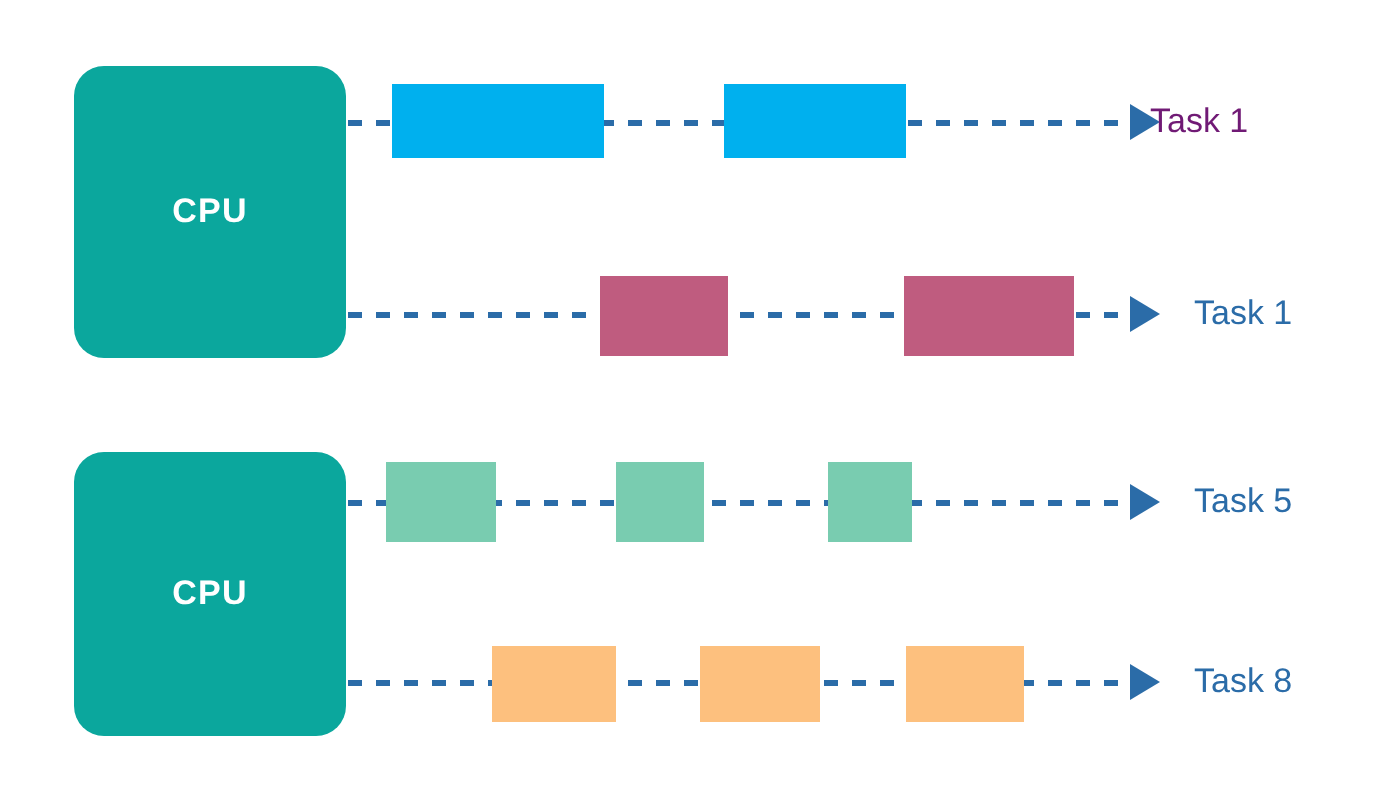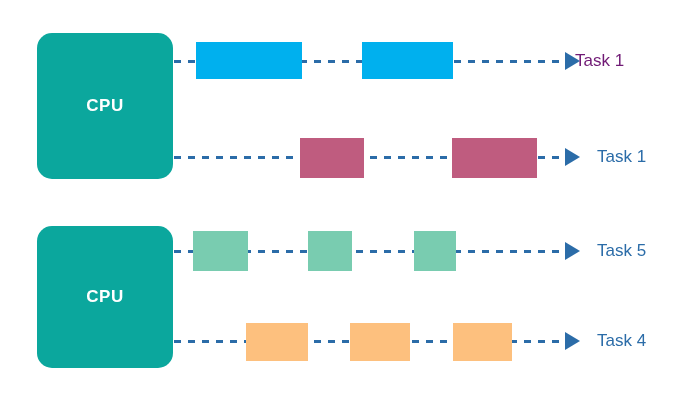--- a/index.html
+++ b/index.html
@@ -92,16 +92,16 @@
       <div class="burst" style="left: 193px; top: 231px; width: 55px; height: 40px; background: rgb(121, 204, 176);"></div>
       <div class="burst" style="left: 308px; top: 231px; width: 44px; height: 40px; background: rgb(121, 204, 176);"></div>
       <div class="burst" style="left: 414px; top: 231px; width: 42px; height: 40px; background: rgb(121, 204, 176);"></div>
       <div class="arrow-head" style="left: 565px; top: 242px; border-left-color: rgb(43, 108, 168);"></div>
       <div class="task-label" style="left: 597px; top: 241px; color: rgb(43, 108, 168);">Task 5</div>
       <div class="dashline" style="left: 174px; top: 340px; width: 389px;"></div>
       <div class="burst" style="left: 246px; top: 323px; width: 62px; height: 38px; background: rgb(253, 192, 126);"></div>
       <div class="burst" style="left: 350px; top: 323px; width: 60px; height: 38px; background: rgb(253, 192, 126);"></div>
       <div class="burst" style="left: 453px; top: 323px; width: 59px; height: 38px; background: rgb(253, 192, 126);"></div>
       <div class="arrow-head" style="left: 565px; top: 332px; border-left-color: rgb(43, 108, 168);"></div>
-      <div class="task-label" style="left: 597px; top: 331px; color: rgb(43, 108, 168);">Task 4</div>
+      <div class="task-label" style="left: 597px; top: 331px; color: rgb(43, 108, 168);">Task 8</div>
     </div>
 
 </div>
 
 </body></html>

